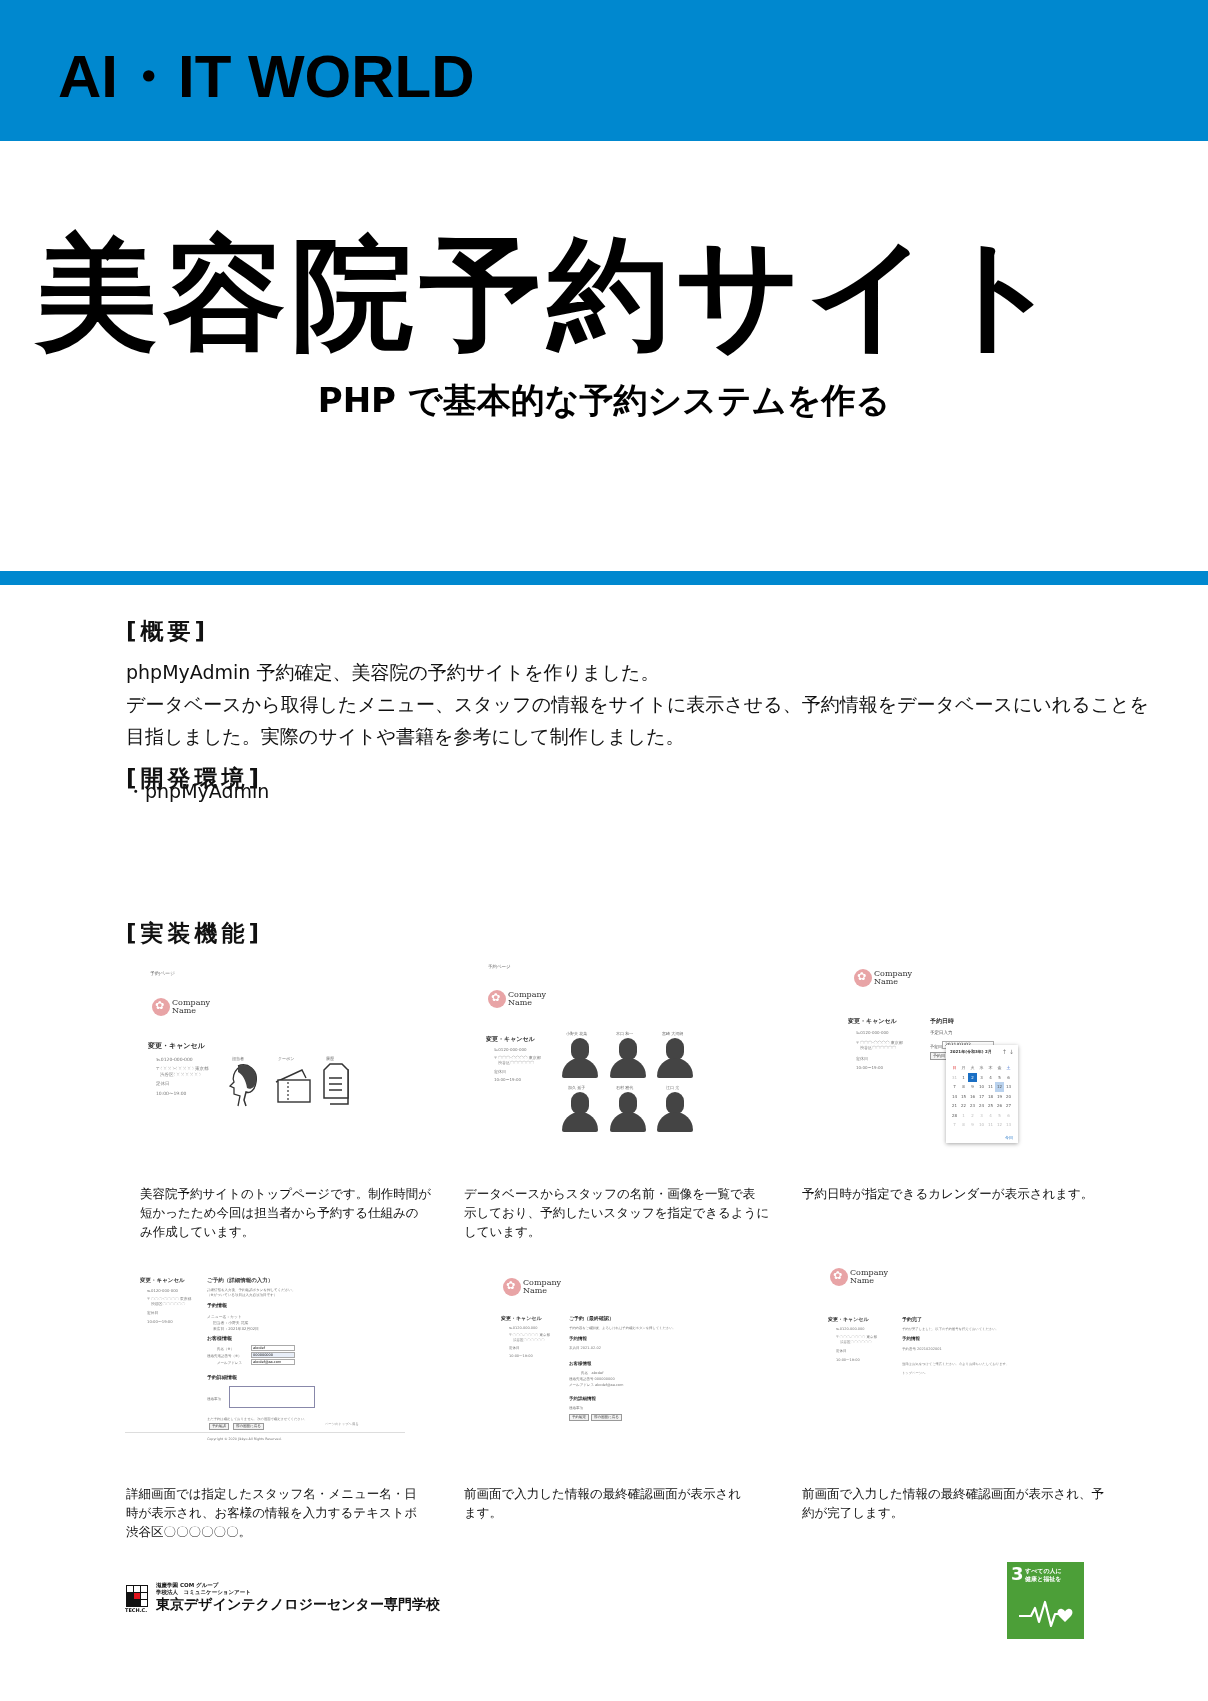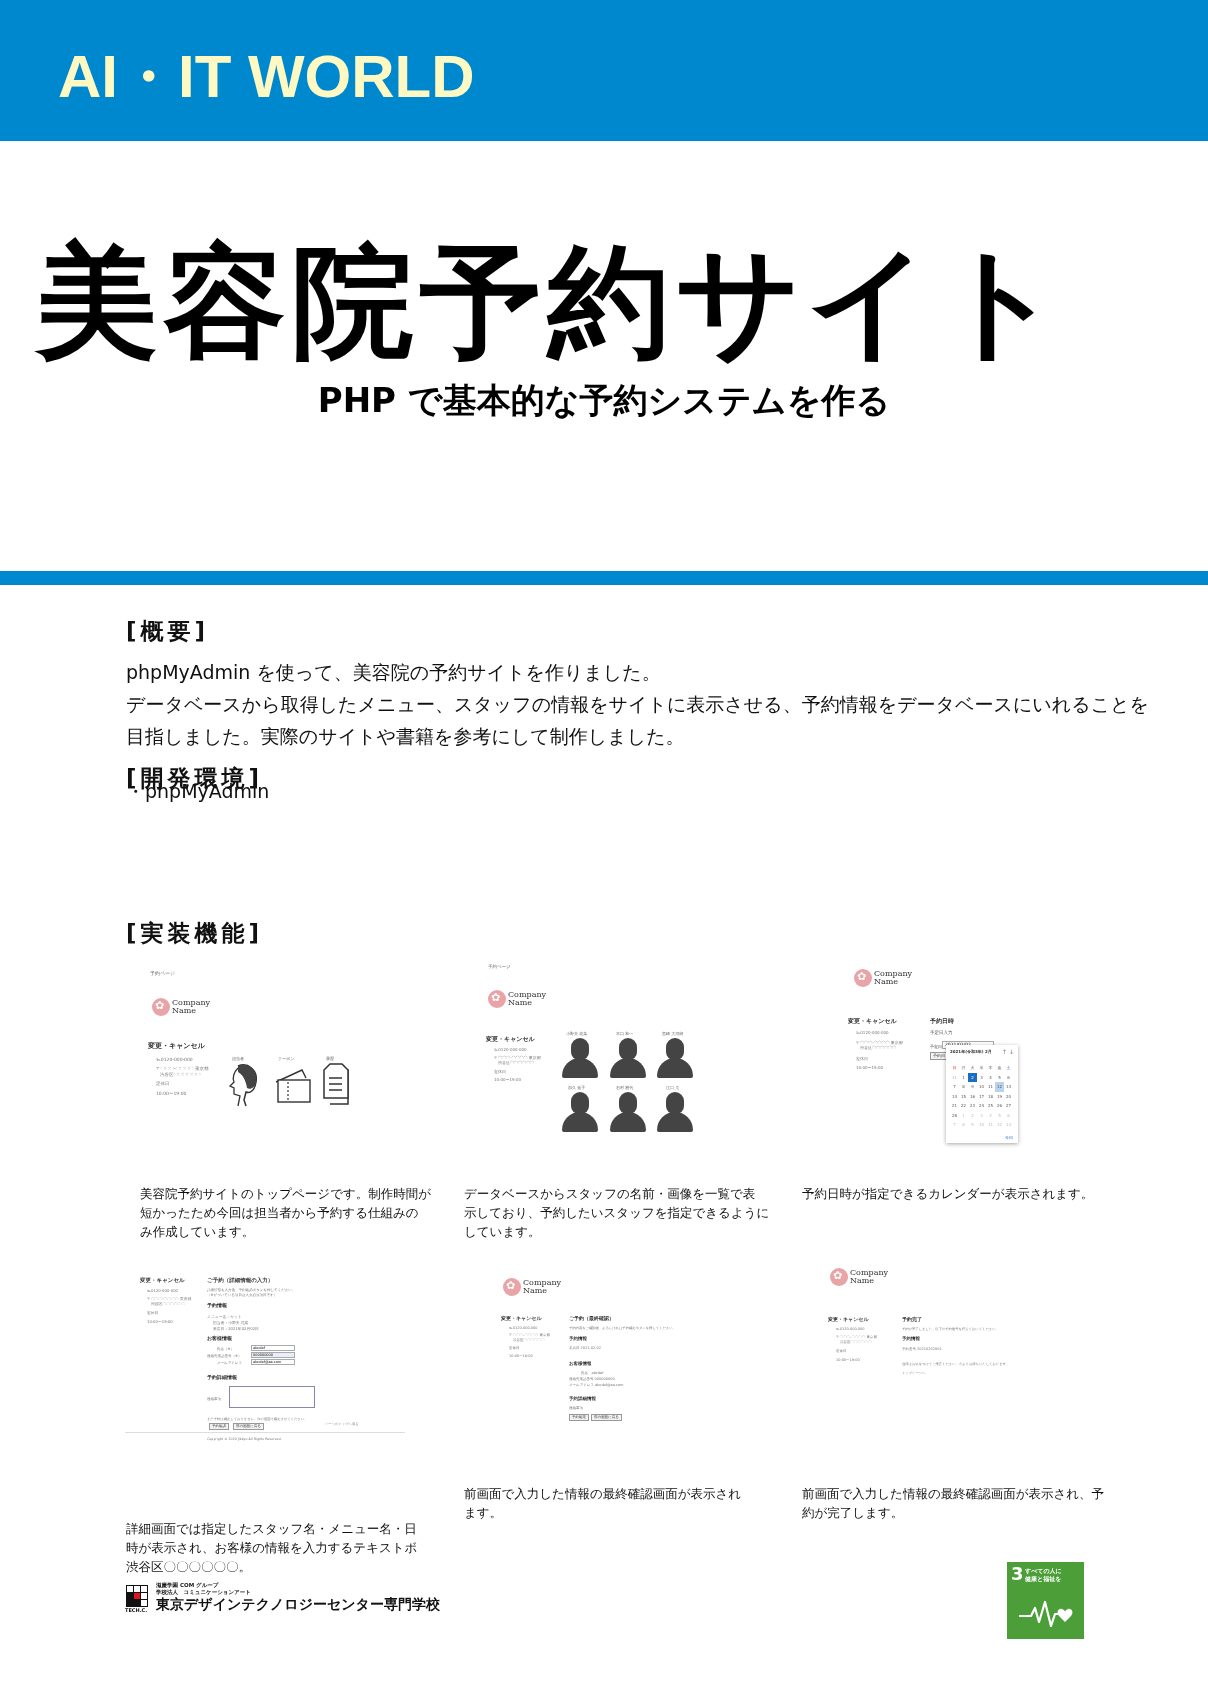--- a/index.html
+++ b/index.html
@@ -1,22 +1,22 @@
 <!DOCTYPE html>
 <html><head>
 <meta charset="utf-8">
 <style>
   * { box-sizing: border-box; margin: 0; padding: 0; }
   html, body { width: 1208px; height: 1701px; background: #ffffff; overflow: hidden; }
   body { position: relative; font-family: "DejaVu Sans", "Liberation Sans", sans-serif; color: #111; }
 
   .top-band { position: absolute; left: 0; top: 0; width: 1208px; height: 141px; background: #0088cf; }
-  .brand { position: absolute; left: 58px; top: 42px; font-family: "Liberation Sans", "DejaVu Sans", sans-serif; font-weight: 700; font-size: 60px; line-height: 70px; color: #fef9c3; letter-spacing: 0px; white-space: nowrap; }
-
-  .main-title { position: absolute; left: 0; width: 1104px; top: 232px; text-align: center; font-weight: 700; font-size: 122px; line-height: 140px; letter-spacing: 6px; color: #000; white-space: nowrap; }
+  .brand { position: absolute; left: 58px; top: 42px; font-family: "Liberation Sans", "DejaVu Sans", sans-serif; font-weight: 700; font-size: 60px; line-height: 70px; color: #000000; letter-spacing: 0px; white-space: nowrap; }
+
+  .main-title { position: absolute; left: 0; width: 1104px; top: 224px; text-align: center; font-weight: 700; font-size: 122px; line-height: 140px; letter-spacing: 6px; color: #000; white-space: nowrap; }
   .sub-title { position: absolute; left: 0; width: 1208px; top: 378px; text-align: center; font-weight: 700; font-size: 34px; line-height: 44px; color: #000; white-space: nowrap; }
 
   .divider { position: absolute; left: 0; top: 571px; width: 1208px; height: 14px; background: #0088cf; }
 
   .section-head { position: absolute; left: 126px; font-weight: 700; font-size: 23px; line-height: 30px; letter-spacing: 4px; color: #111; white-space: nowrap; }
   .para { position: absolute; left: 126px; font-size: 19px; line-height: 32px; color: #111; white-space: nowrap; }
 
   .shot { position: absolute; background: #fff; overflow: hidden; }
   .shot .t { position: absolute; font-size: 6px; line-height: 8px; color: #666; white-space: nowrap; }
   .shot .h { position: absolute; font-size: 7px; line-height: 9px; font-weight: 700; color: #333; white-space: nowrap; }
@@ -66,21 +66,21 @@
 <div class="top-band">
   <div class="brand">AI・IT WORLD</div>
 </div>
 
 <div class="main-title">美容院予約サイト</div>
 <div class="sub-title">PHP で基本的な予約システムを作る</div>
 
 <div class="divider"></div>
 
 <div class="section-head" style="top:616px;">[概要]</div>
-<div class="para" style="top:656px;">phpMyAdmin を使って、美容院の予約サイトを作りました。</div>
+<div class="para" style="top:656px;">phpMyAdmin 予約確定、美容院の予約サイトを作りました。</div>
 <div class="para" style="top:688px;">データベースから取得したメニュー、スタッフの情報をサイトに表示させる、予約情報をデータベースにいれることを</div>
 <div class="para" style="top:720px;text-align:center;">目指しました。実際のサイトや書籍を参考にして制作しました。</div>
 
 <div class="section-head" style="top:763px;">[開発環境]</div>
 <div class="para" style="top:775px;">・phpMyAdmin</div>
 
 <div class="section-head" style="top:918px;">[実装機能]</div>
 
 <div class="shot" style="left:130px; top:960px; width:300px; height:150px;">
   <div class="t" style="left:20px; top:9px; font-size:5px;">予約ページ</div>
@@ -338,21 +338,21 @@
   <div class="b" style="left:16px; top:97px; font-size:3.5px;">10:00〜19:00</div>
 
   <div class="h" style="left:82px; top:55px; font-size:5px;">予約完了</div>
   <div class="b" style="left:82px; top:66px; font-size:3.3px;">予約が完了しました。以下の予約番号を控えておいてください。</div>
   <div class="h" style="left:82px; top:74px; font-size:4.5px;">予約情報</div>
   <div class="b" style="left:82px; top:86px; font-size:3.5px;">予約番号 20210202001</div>
   <div class="b" style="left:82px; top:101px; font-size:3.3px;">当日はお気をつけてご来店ください。心よりお待ちいたしております。</div>
   <div class="b" style="left:82px; top:110px; font-size:3.3px;">トップページへ</div>
 </div>
 
-<div class="caption" style="left:126px; top:1484px;margin-top:35px;">
+<div class="caption" style="left:126px; top:1484px;">
   <div>詳細画面では指定したスタッフ名・メニュー名・日</div>
   <div>時が表示され、お客様の情報を入力するテキストボ</div>
   <div>渋谷区〇〇〇〇〇〇。</div>
 </div>
 <div class="caption" style="left:464px; top:1484px;">
   <div>前画面で入力した情報の最終確認画面が表示され</div>
   <div>ます。</div>
 </div>
 <div class="caption" style="left:802px; top:1484px;">
   <div>前画面で入力した情報の最終確認画面が表示され、予</div>

